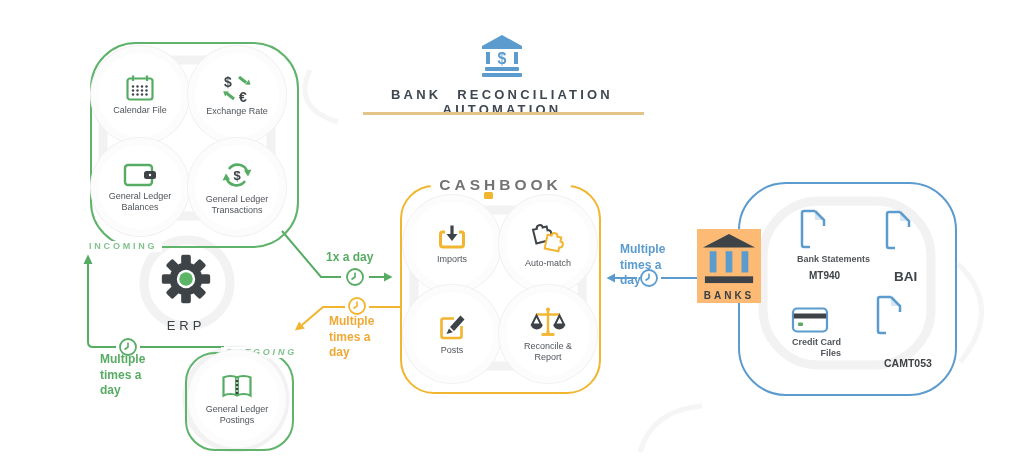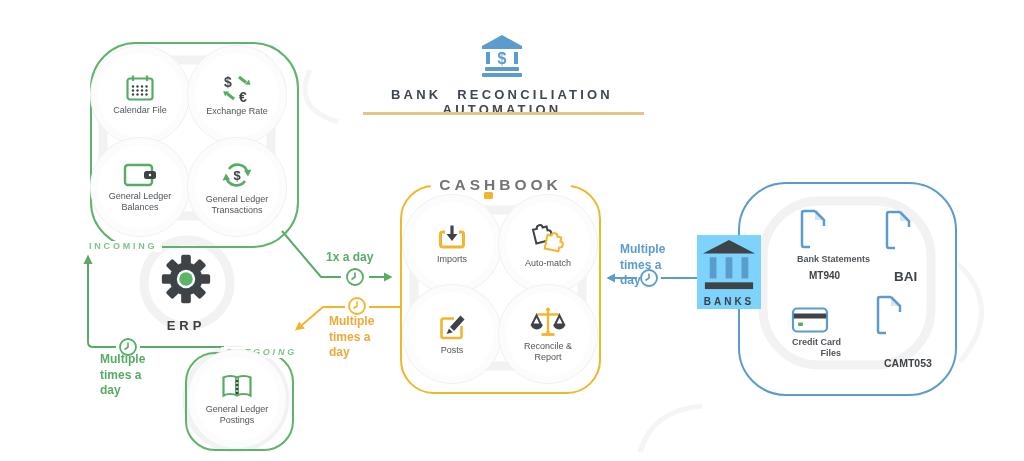--- a/index.html
+++ b/index.html
@@ -36,25 +36,25 @@
         display:flex;flex-direction:column;align-items:center;justify-content:center;gap:3px;}
   .node .lbl{font-size:9px;line-height:1.18;font-weight:400;color:#50555A;text-align:center;width:76px;}
 
   
   .wire-lbl{position:absolute;font-size:12px;font-weight:700;line-height:1.3;text-align:left;}
   .wl-green{color:#57AC64;}
   .wl-yellow{color:#EFA936;}
   .wl-blue{color:#5B9BCE;}
 
   
-  .erp-label{left:150px;top:318px;width:72px;text-align:center;font-size:13px;font-weight:700;
+  .erp-label{left:150px;top:318px;width:72px;text-align:center;font-size:13px;font-weight:400;
              letter-spacing:4px;color:#3A3F44;}
 
   
-  .banks-emblem{left:697px;top:235px;width:64px;background:#7dd3fc;text-align:center;padding:2px 0;}
+  .banks-emblem{left:697px;top:229px;width:64px;background:#fdba74;text-align:center;padding:2px 0;}
   .banks-label{margin-top:5px;font-size:10px;font-weight:700;letter-spacing:3px;color:#3A4045;}
 
   
   .file-code{position:absolute;font-weight:800;color:#3E4347;background:transparent;margin-top:42px;}
   .file-caption{position:absolute;font-size:9px;font-weight:600;color:#50555A;text-align:right;line-height:1.2;}
 </style>
 </head>
 <body>
 
 <div class="stage">

